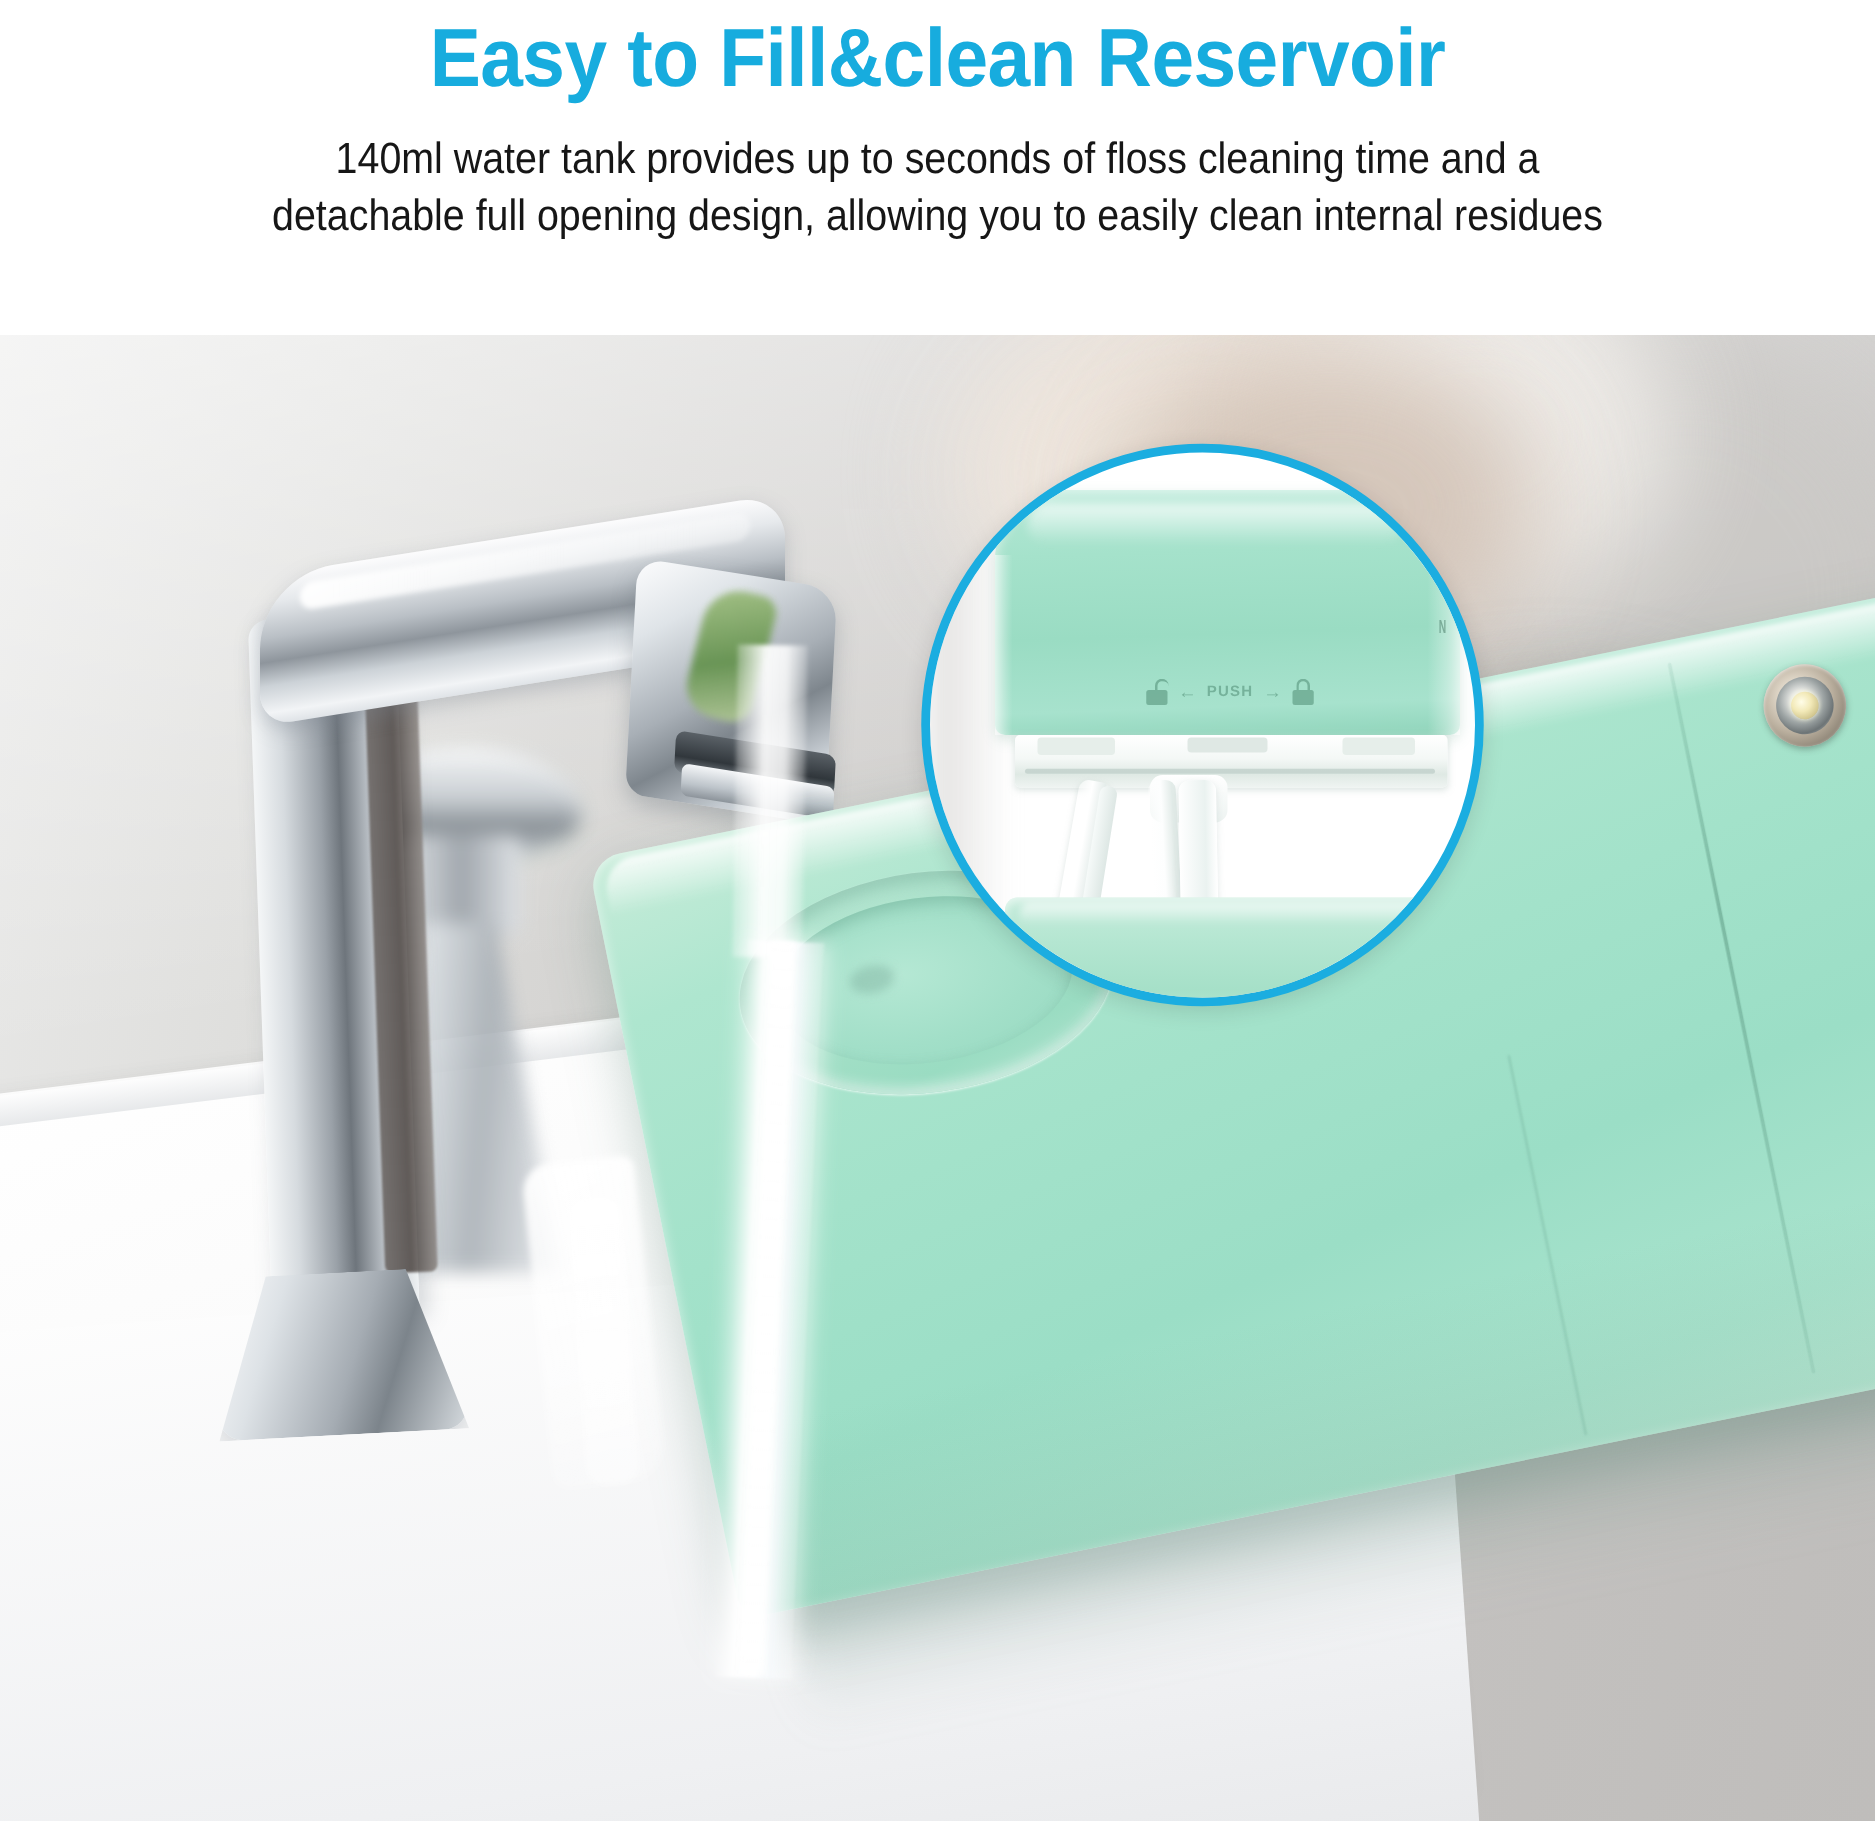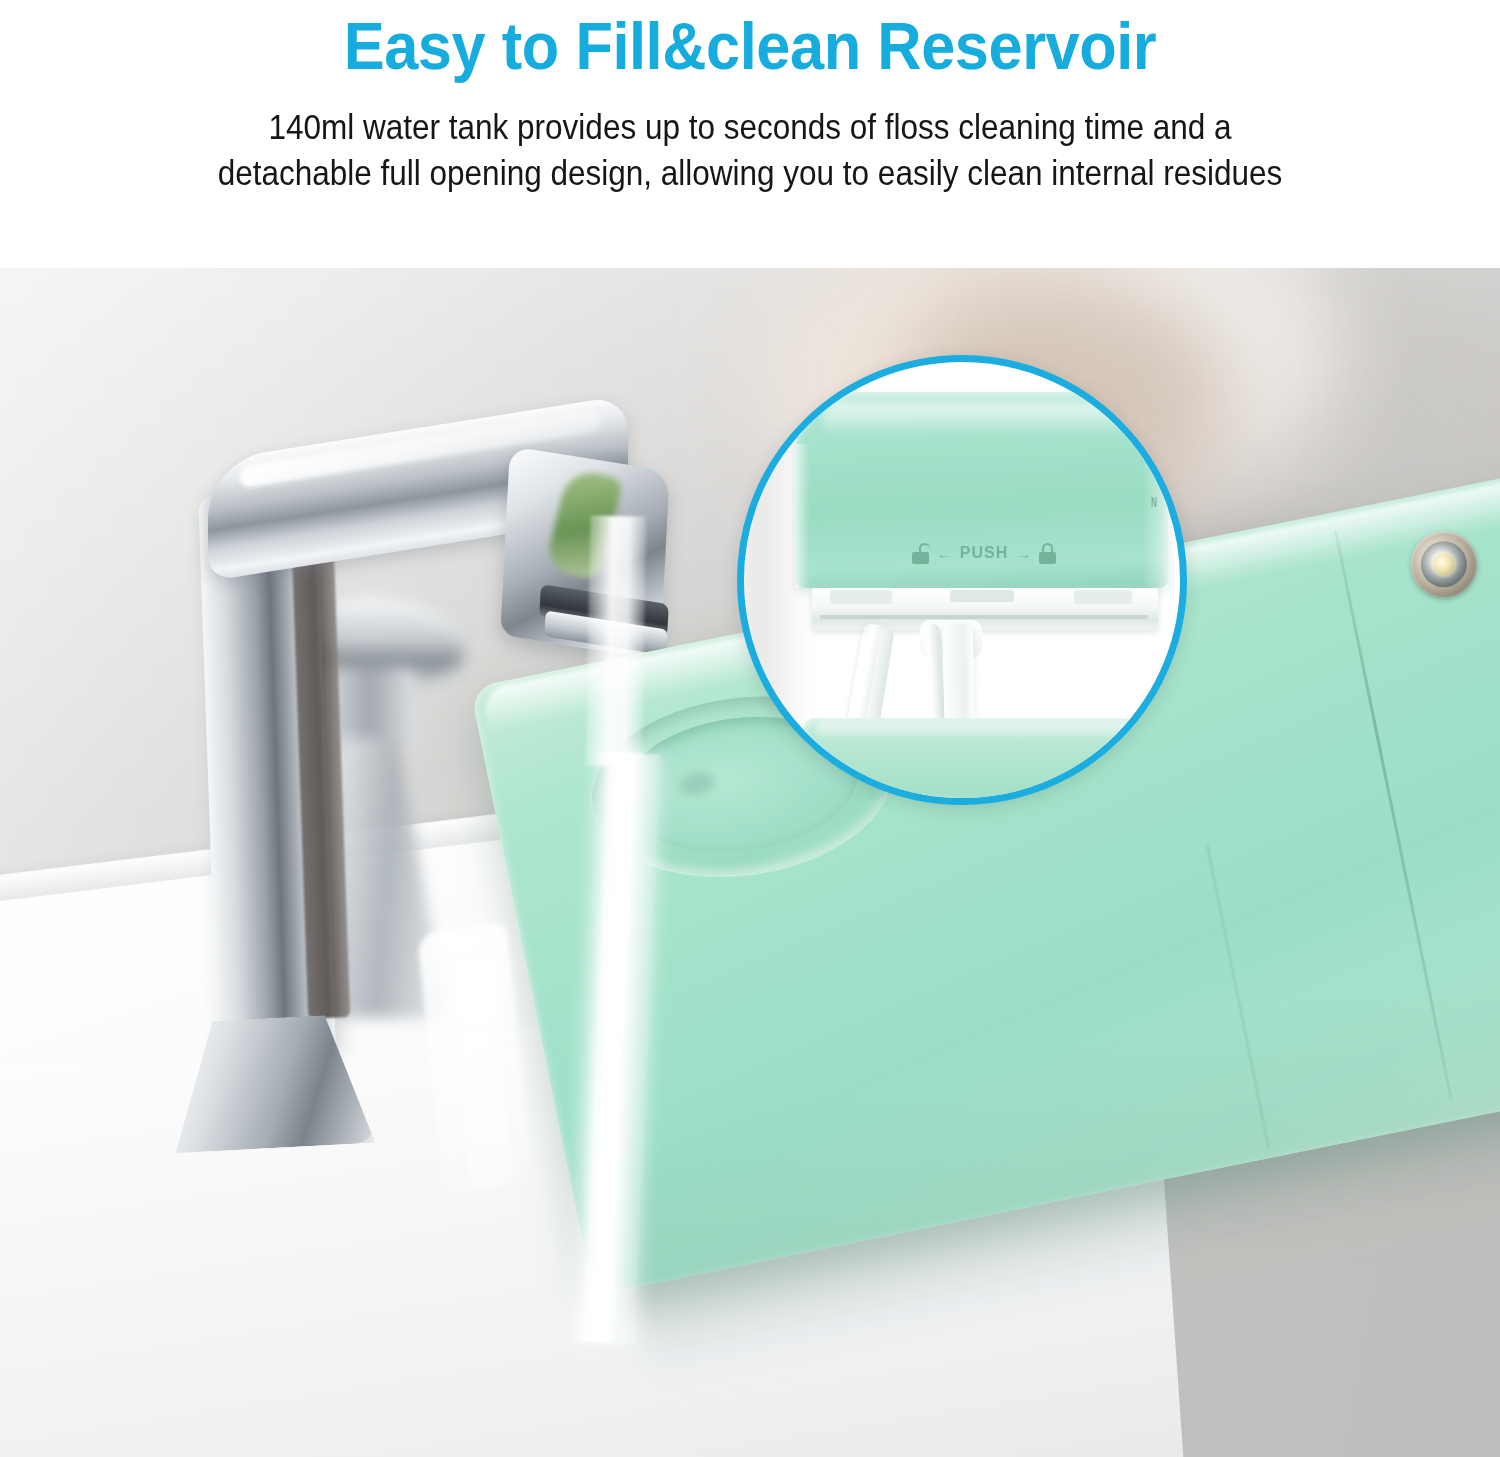--- a/index.html
+++ b/index.html
@@ -341,21 +341,21 @@
   .cap-brand span {
     display:block; font-size:15px; line-height:15px; color:#4d7f6b; font-weight:700;
     transform:scaleX(.55);
   }
 
   .inset-mark {
     position:absolute; left:140px; top:176px; width:200px; height:30px;
     display:flex; align-items:center; justify-content:center; gap:8px;
     opacity:.65;
   }
-  .inset-mark .mark-text { font-size:16px; }
+  .inset-mark .mark-text { font-size:12px; }
 
   .collar {
     position:absolute; left:68px; top:226px; width:346px; height:42px;
     background:linear-gradient(180deg,#ffffff 0%, #f4f8f6 45%, #dfe9e4 75%, #eff4f2 100%);
     border-radius:4px;
     box-shadow:0 2px 6px rgba(150,175,165,.35);
   }
   .collar-notch-l {
     position:absolute; left:86px; top:228px; width:62px; height:14px;
     background:#e6eeea; border-radius:3px;

